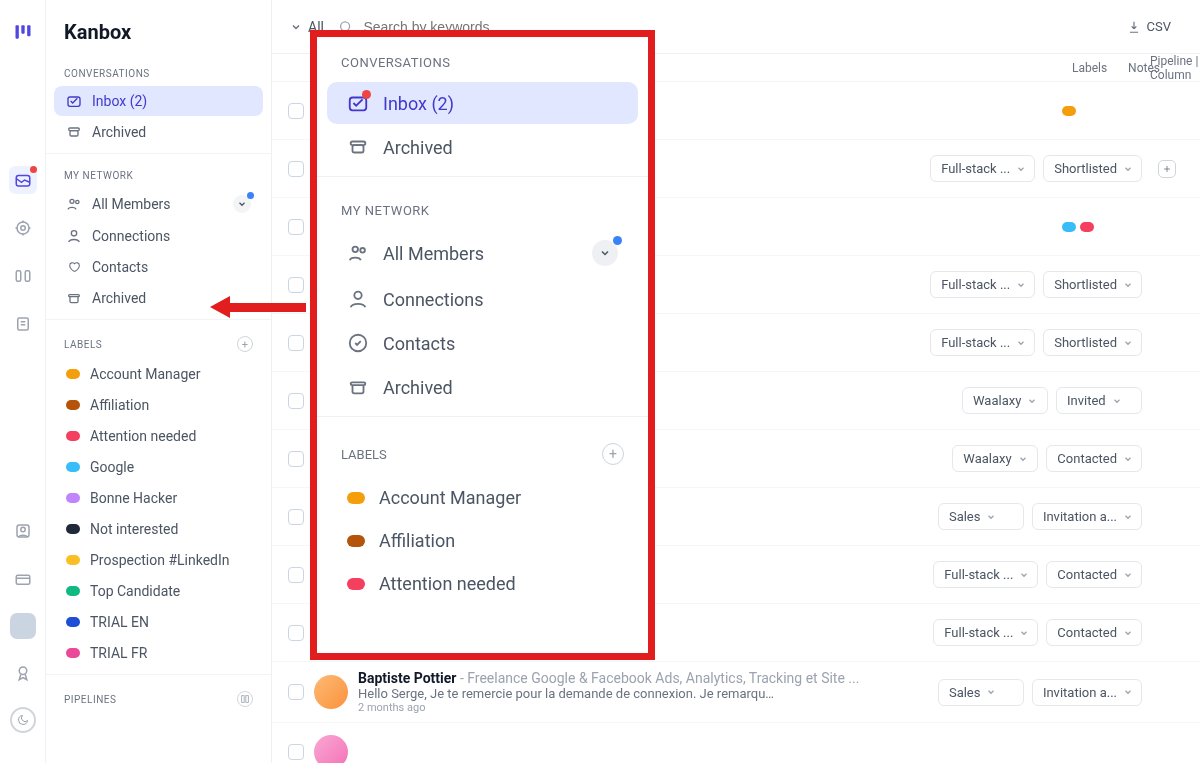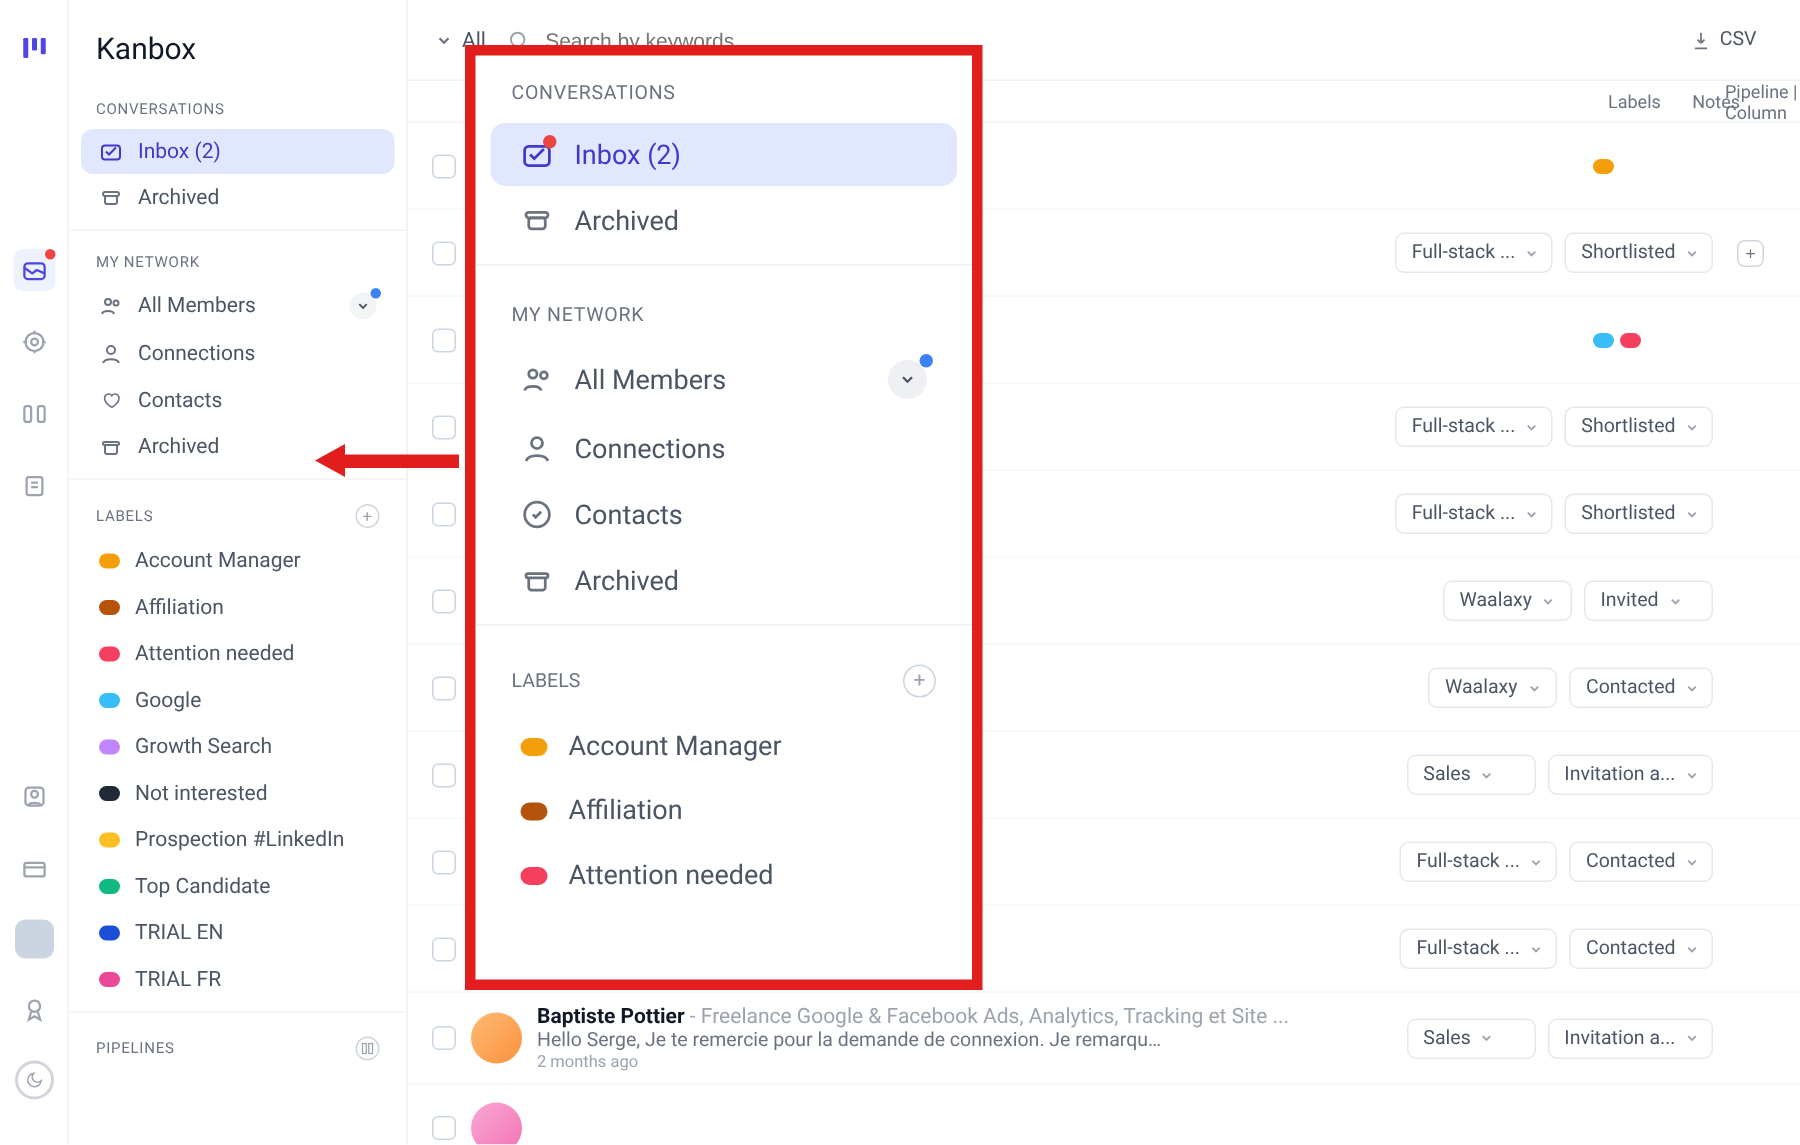--- a/index.html
+++ b/index.html
@@ -8,21 +8,21 @@
 
 .rail { position: absolute; left: 0; top: 0; width: 46px; height: 763px; background: #fff; border-right: 1px solid #eef0f3; display: flex; flex-direction: column; align-items: center; padding-top: 18px; gap: 20px; }
 .rail-icon { width: 28px; height: 28px; display:flex; align-items:center; justify-content:center; border-radius:6px; color:#9ca3af; cursor:pointer; position: relative; }
 .rail-icon.active { background: #eef2ff; color:#4f46e5; }
 .rail-dot { position:absolute; top:0px; right:0px; width:7px; height:7px; background:#ef4444; border-radius:50%; }
 .rail-avatar { width:26px; height:26px; border-radius:7px; background:#cbd5e1; }
 .rail-moon { width:26px; height:26px; border:2px solid #d1d5db; border-radius:50%; display:flex; align-items:center; justify-content:center; }
 
 
 .sidebar { position: absolute; left: 46px; top: 0; width: 226px; height: 763px; border-right: 1px solid #eef0f3; overflow-y:auto; }
-.brand { font-weight:400; font-size:20px; padding:20px 18px 14px; color:#111827; }
+.brand { font-weight:700; font-size:20px; padding:20px 18px 14px; color:#111827; }
 .section-head { font-size:10px; letter-spacing:.5px; color:#6b7280; padding:10px 18px 6px; text-transform:uppercase; display:flex; justify-content:space-between; align-items:center;}
 .sb-item { display:flex; align-items:center; gap:10px; padding:7px 12px; margin:1px 8px; border-radius:8px; font-size:14px; color:#4b5563; cursor:pointer; }
 .sb-item.active { background:#e0e7ff; color:#4338ca; }
 .sb-item .glyph { width:16px; height:16px; display:inline-flex; align-items:center; justify-content:center; flex-shrink:0; }
 .label-dot { width:14px; height:10px; border-radius:5px; flex-shrink:0; }
 .chev-toggle { width:18px; height:18px; border-radius:50%; background:#f3f4f6; display:flex; align-items:center; justify-content:center; margin-left:auto; position:relative;}
 .mini-blue { position:absolute; top:-3px; right:-3px; width:7px; height:7px; background:#3b82f6; border-radius:50%; }
 .plus-circle { width:16px; height:16px; border:1px solid #d1d5db; border-radius:50%; display:flex; align-items:center; justify-content:center; font-size:11px; color:#9ca3af;}
 hr.sep { border:none; border-top:1px solid #f1f3f6; margin:6px 0; }
 
@@ -225,21 +225,21 @@
       <div class="sb-item">
         <span class="label-dot" style="background:#f43f5e"></span>
         <span>Attention needed</span>
       </div>
       <div class="sb-item">
         <span class="label-dot" style="background:#38bdf8"></span>
         <span>Google</span>
       </div>
       <div class="sb-item">
         <span class="label-dot" style="background:#c084fc"></span>
-        <span>Growth Search</span>
+        <span>Bonne Hacker</span>
       </div>
       <div class="sb-item">
         <span class="label-dot" style="background:#1f2937"></span>
         <span>Not interested</span>
       </div>
       <div class="sb-item">
         <span class="label-dot" style="background:#fbbf24"></span>
         <span>Prospection #LinkedIn</span>
       </div>
       <div class="sb-item">

